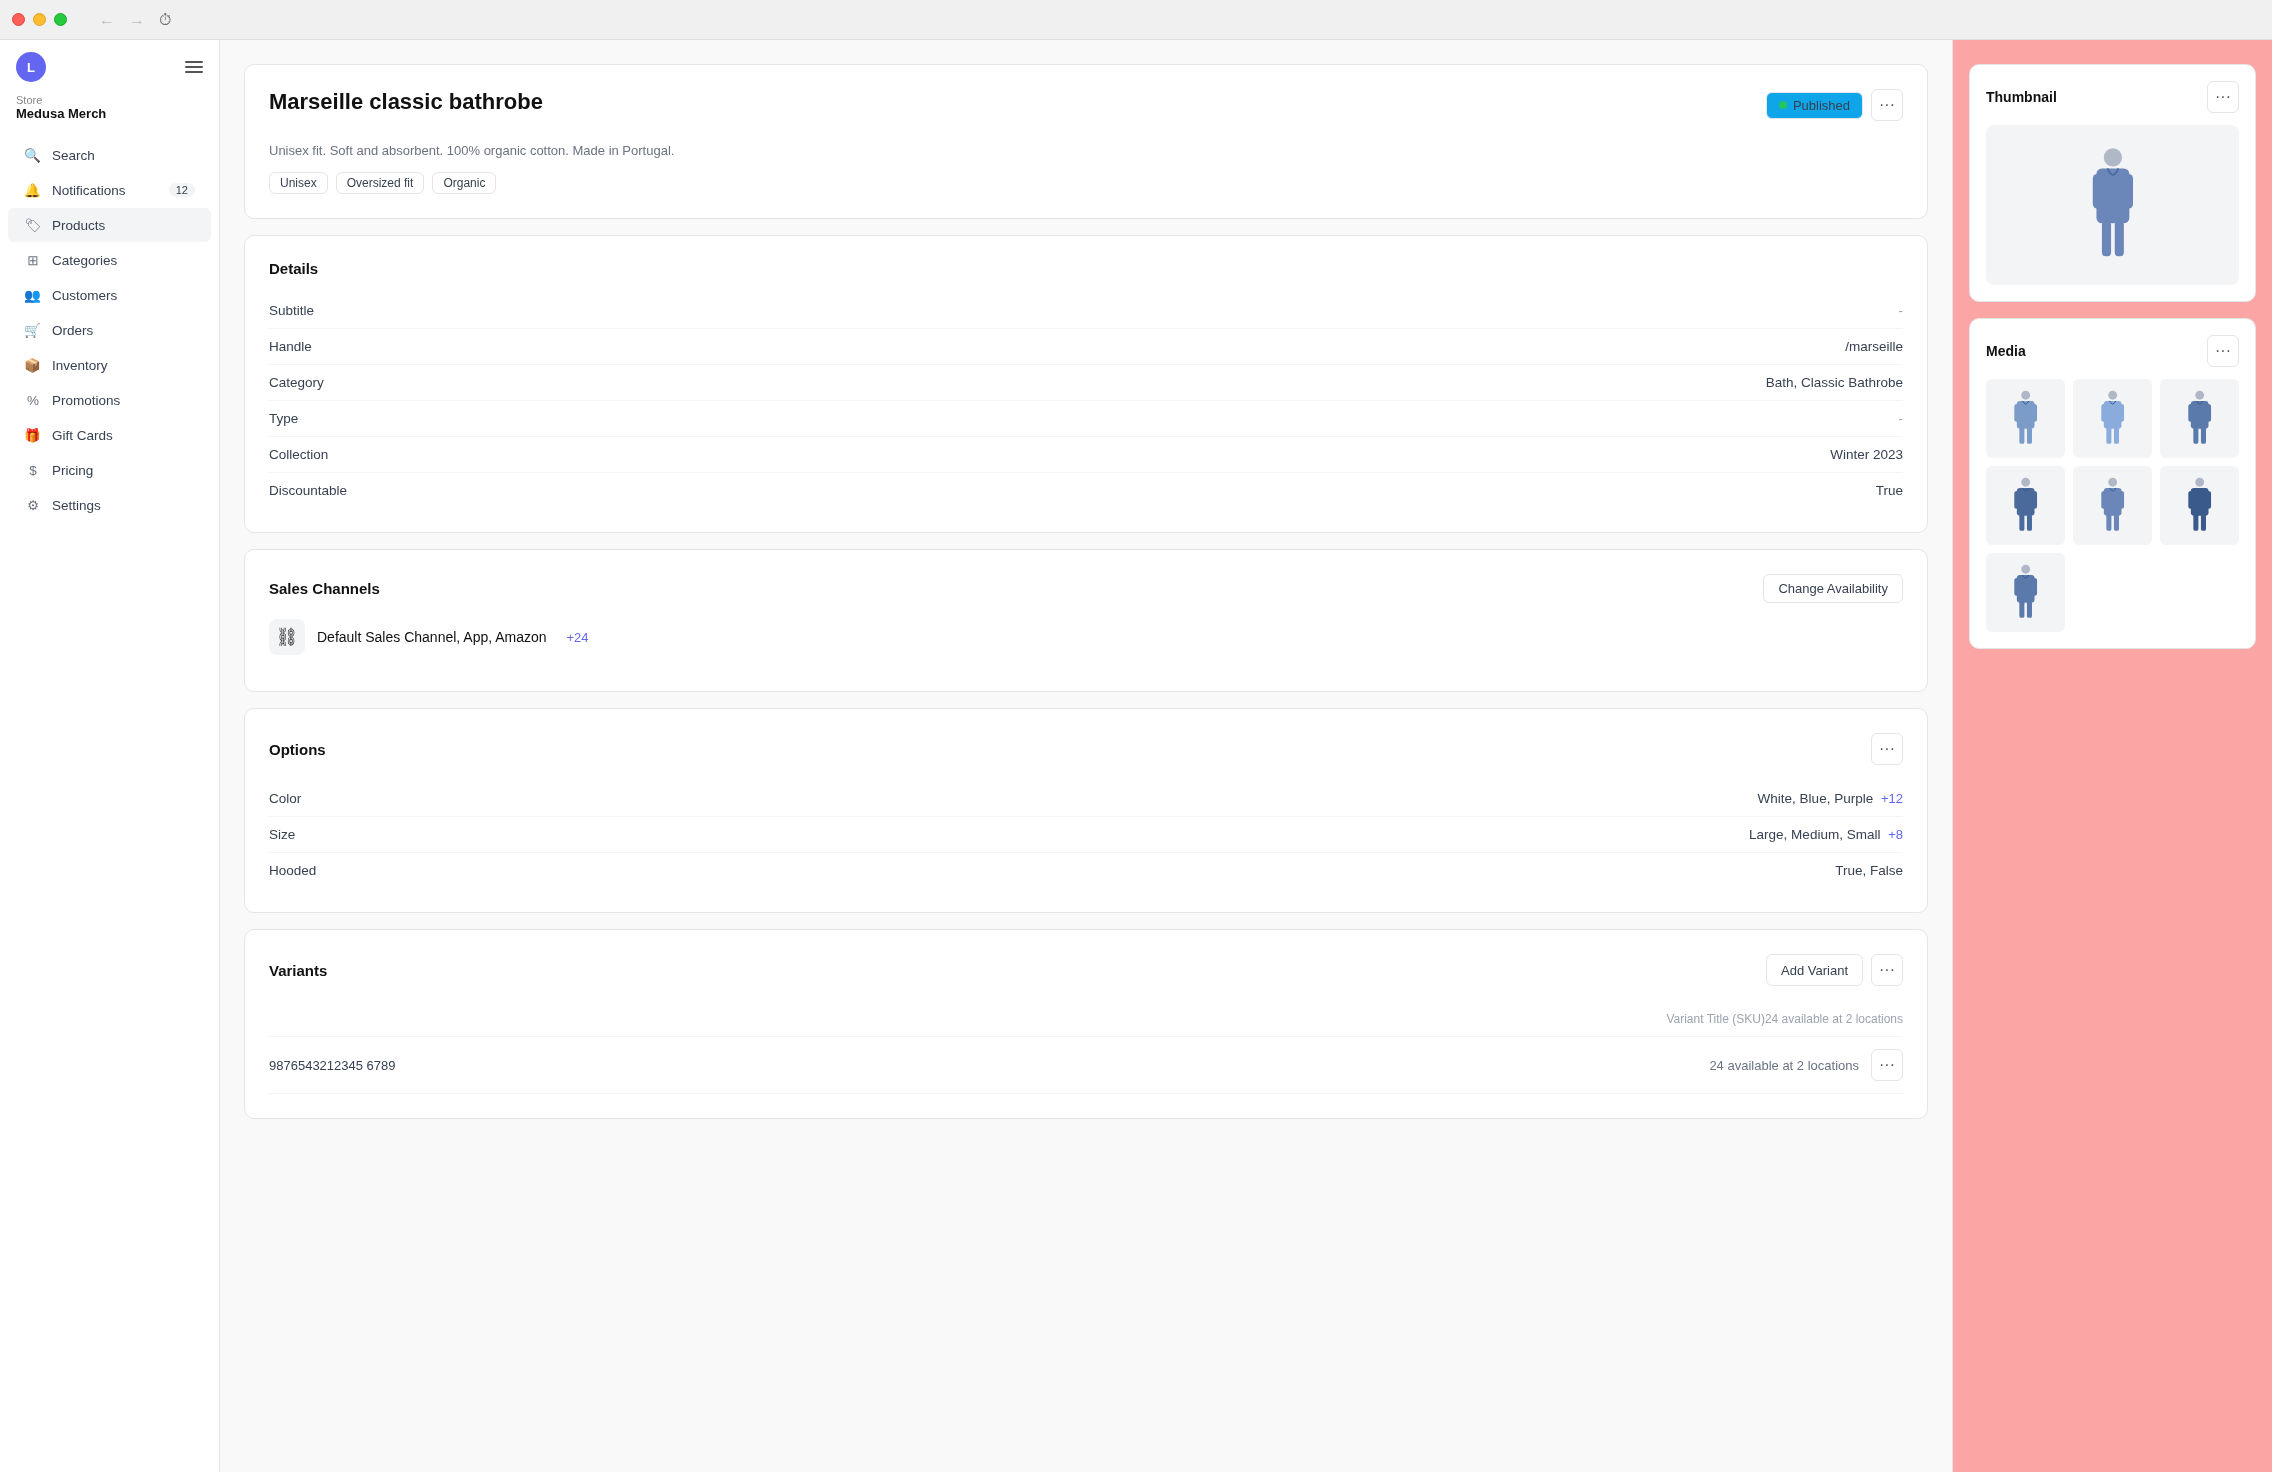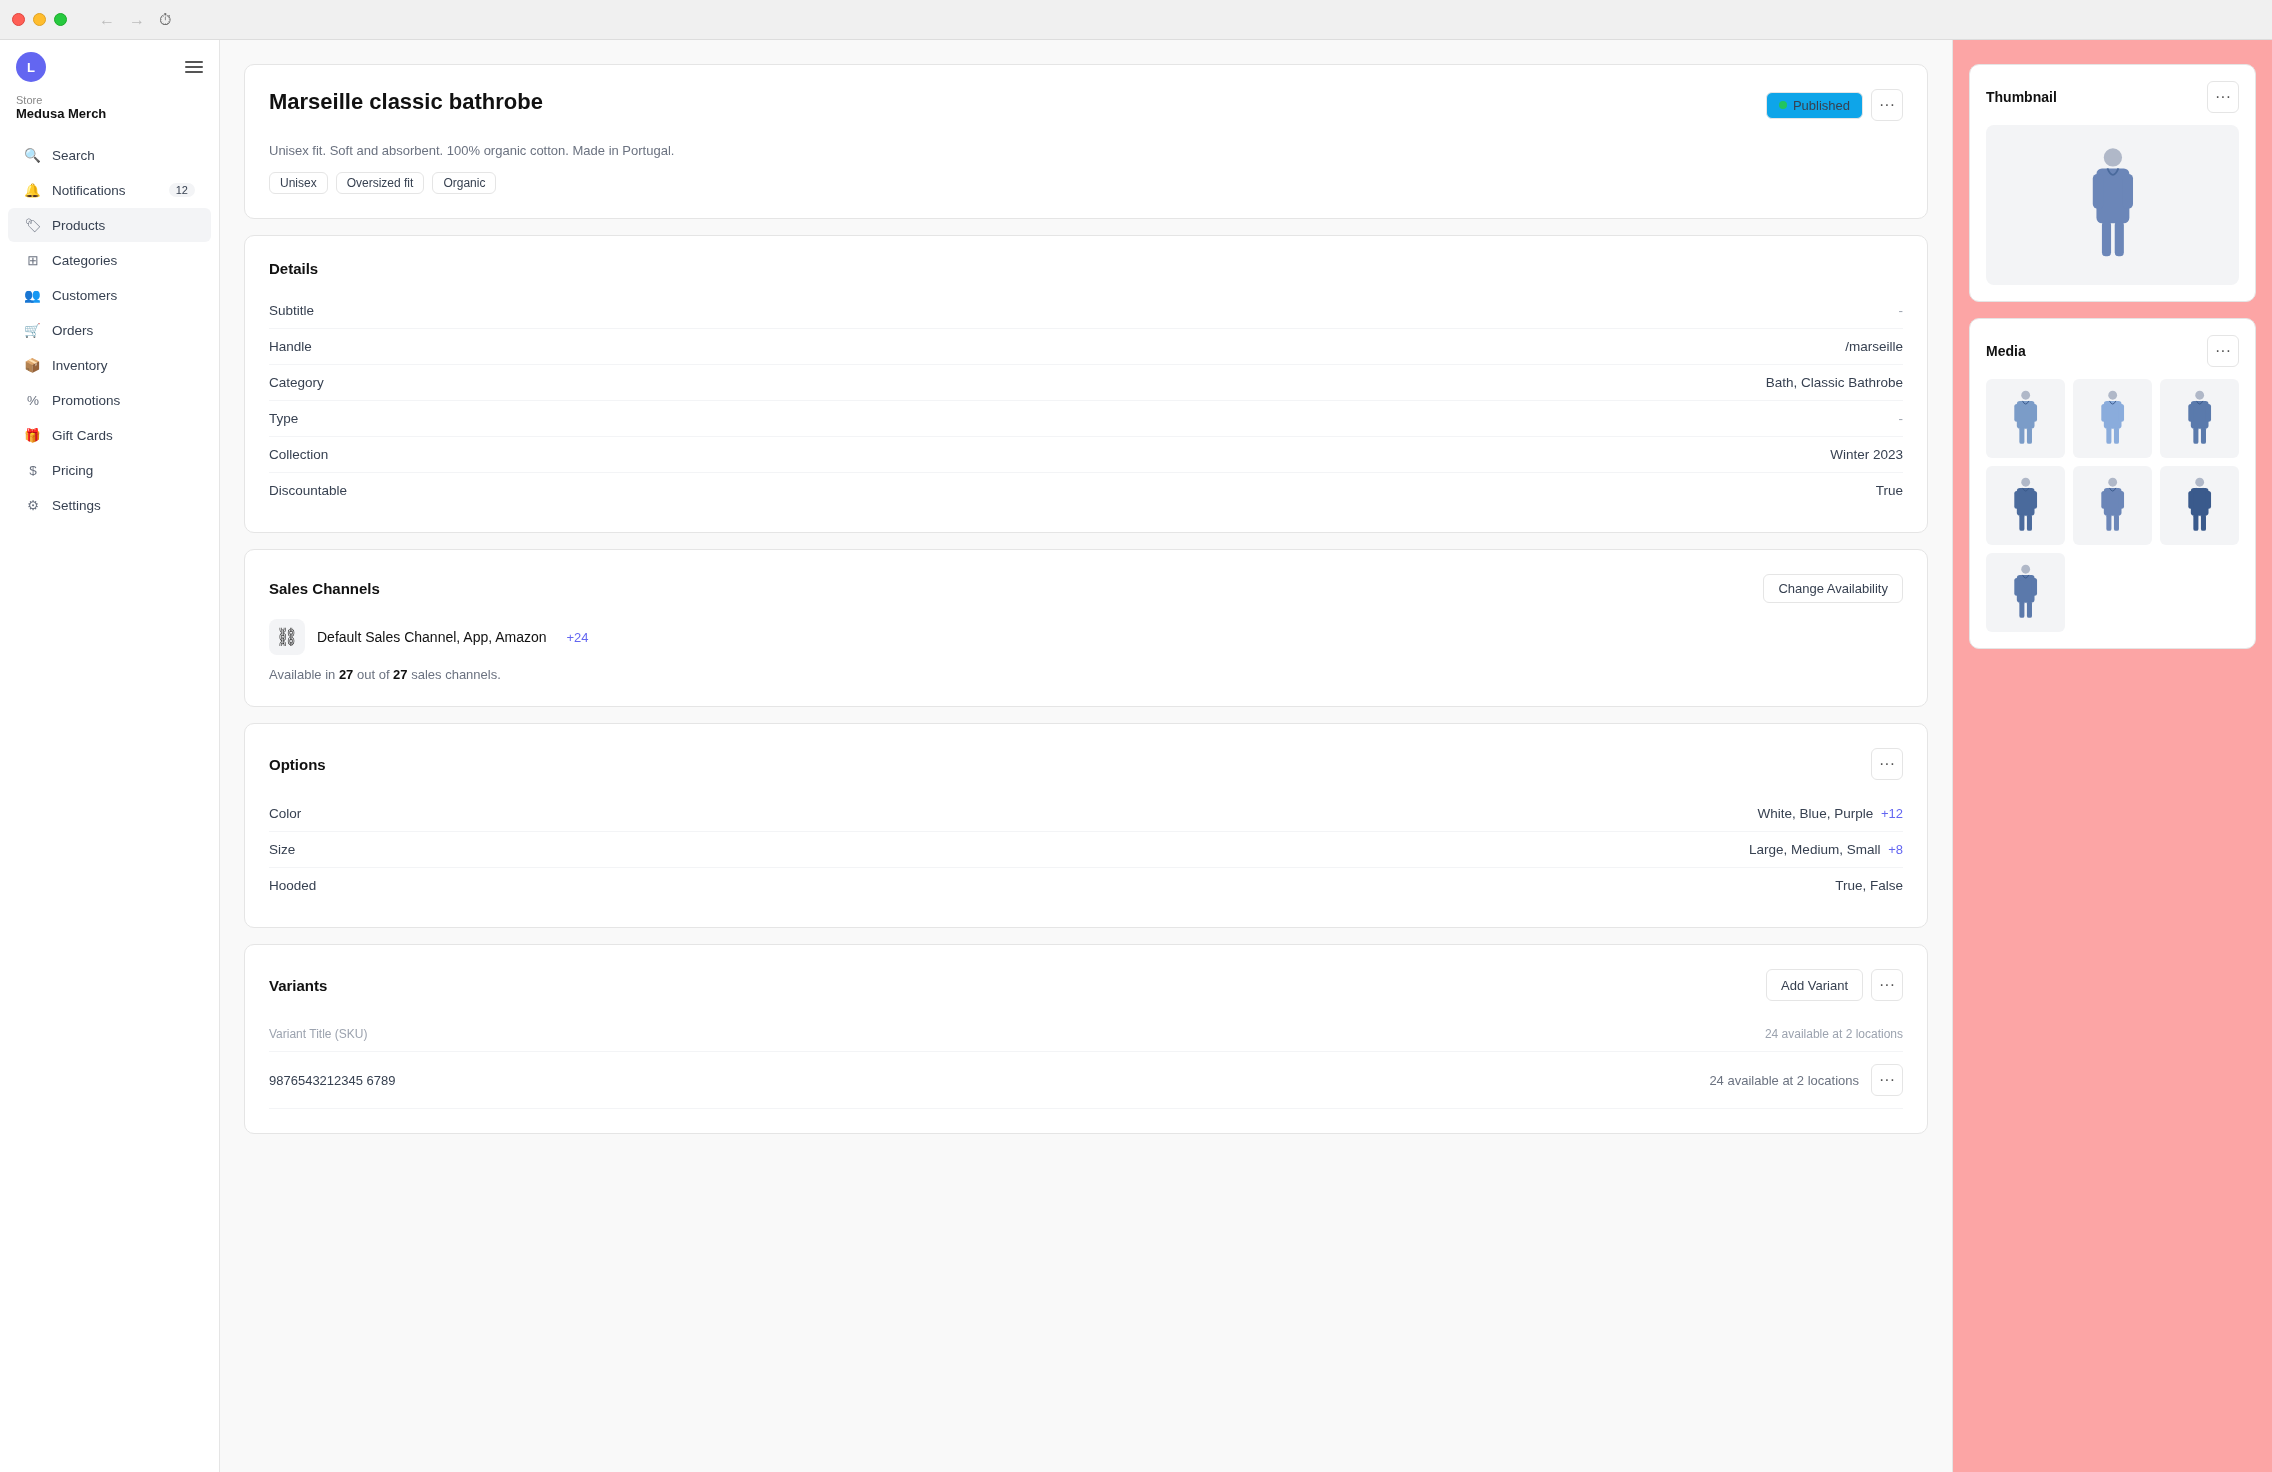--- a/index.html
+++ b/index.html
@@ -254,21 +254,21 @@
     .option-value { color: #374151; }
     .option-extra { color: #6366f1; font-size: 13px; margin-left: 4px; }
 
     .add-variant-btn {
       border: 1px solid #e5e5e5; border-radius: 6px;
       padding: 6px 14px; font-size: 13px; cursor: pointer;
       background: #fff; color: #374151;
     }
 
     .variant-header {
-      display: flex; align-items: center; justify-content: space-between;
+      display: flex; align-items: center; justify-content: flex-end;
       padding: 10px 0; border-bottom: 1px solid #f3f4f6;
       font-size: 12px; color: #9ca3af; font-weight: 500;
     }
     .variant-row {
       display: flex; align-items: center; justify-content: space-between;
       padding: 12px 0; border-bottom: 1px solid #f3f4f6; font-size: 13px;
     }
     .variant-title { color: #374151; }
     .variant-stock { color: #6b7280; font-size: 13px; }
 
@@ -455,23 +455,20 @@
         <span class="section-title">Sales Channels</span>
         <button class="change-btn">Change Availability</button>
       </div>
       <div class="sales-channel-row">
         <div class="sc-icon">⛓</div>
         <div>
           <span>Default Sales Channel, App, Amazon</span>
           <span class="sc-extra">+24</span>
         </div>
       </div>
-      <p class="available-text">
-        <span>Available in</span>&nbsp;<strong>27</strong>&nbsp;out of&nbsp;<strong>27</strong>&nbsp;<span>sales channels.</span>
-      </p>
     </div>
 
     <div class="card">
       <div class="section-title-row">
         <span class="section-title">Options</span>
         <button class="more-btn">···</button>
       </div>
       <div class="options-table" id="options-rows">
           <div class="option-row">
     <span class="option-label">Color</span>

